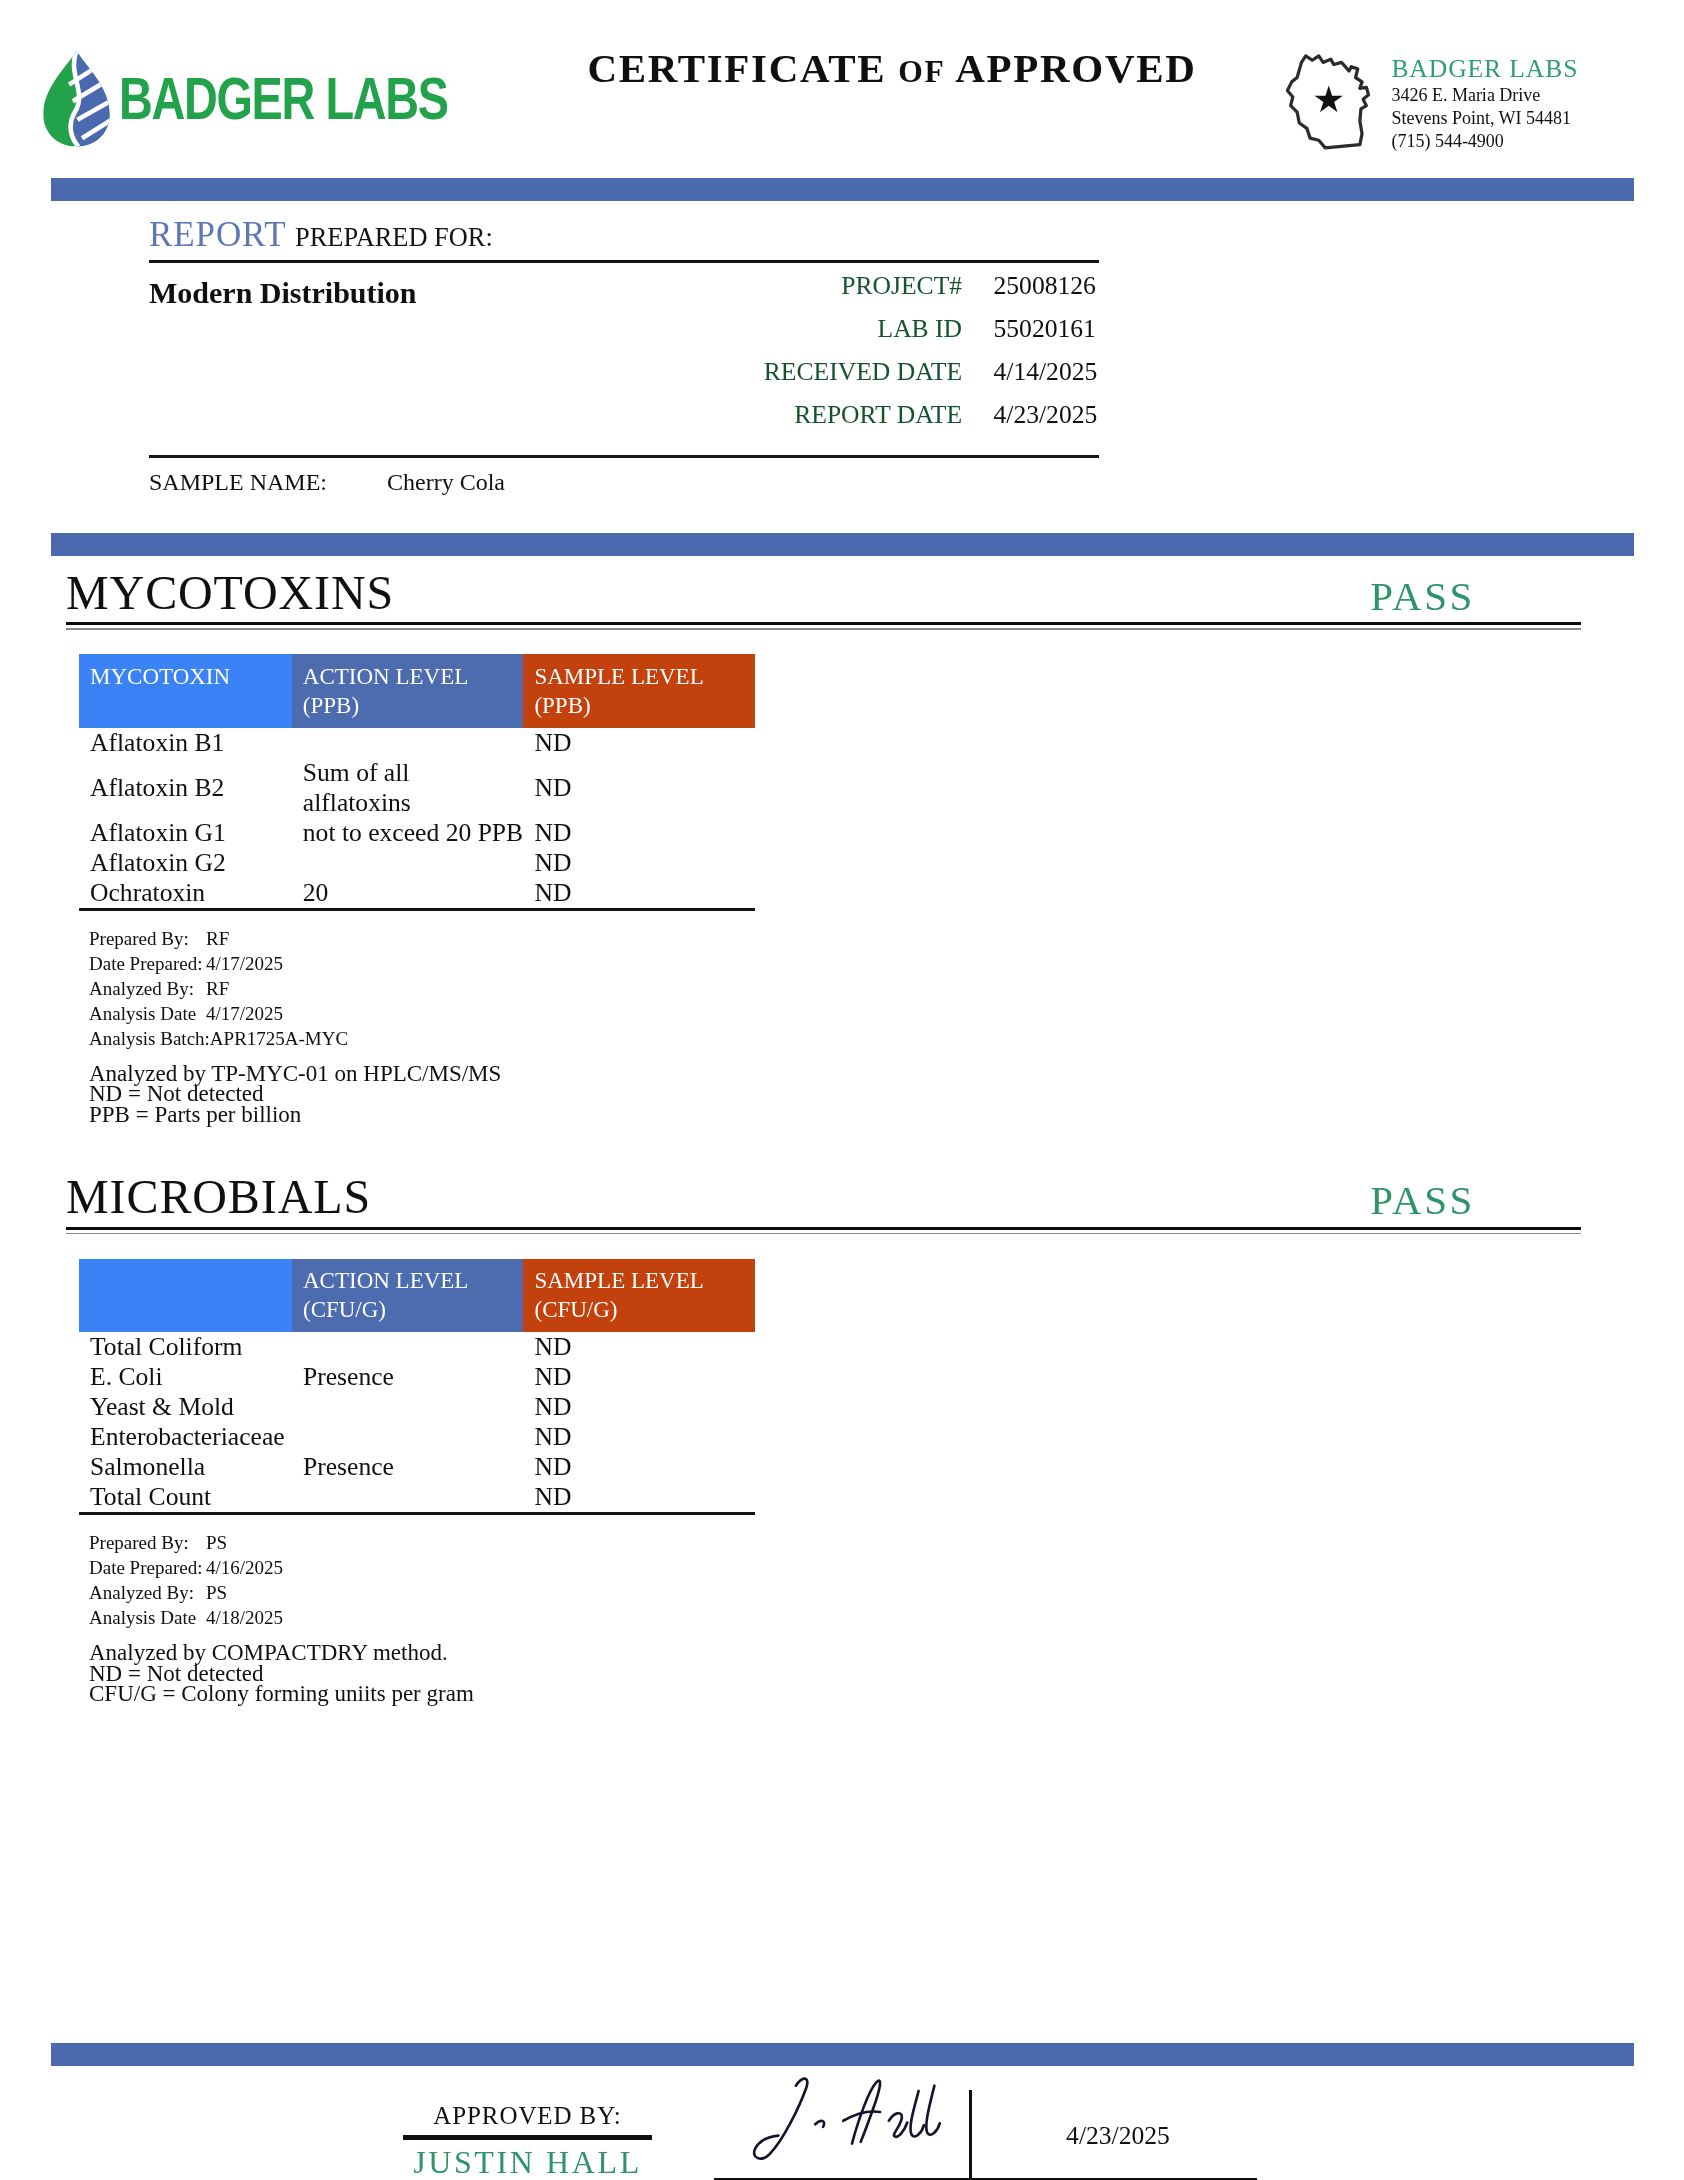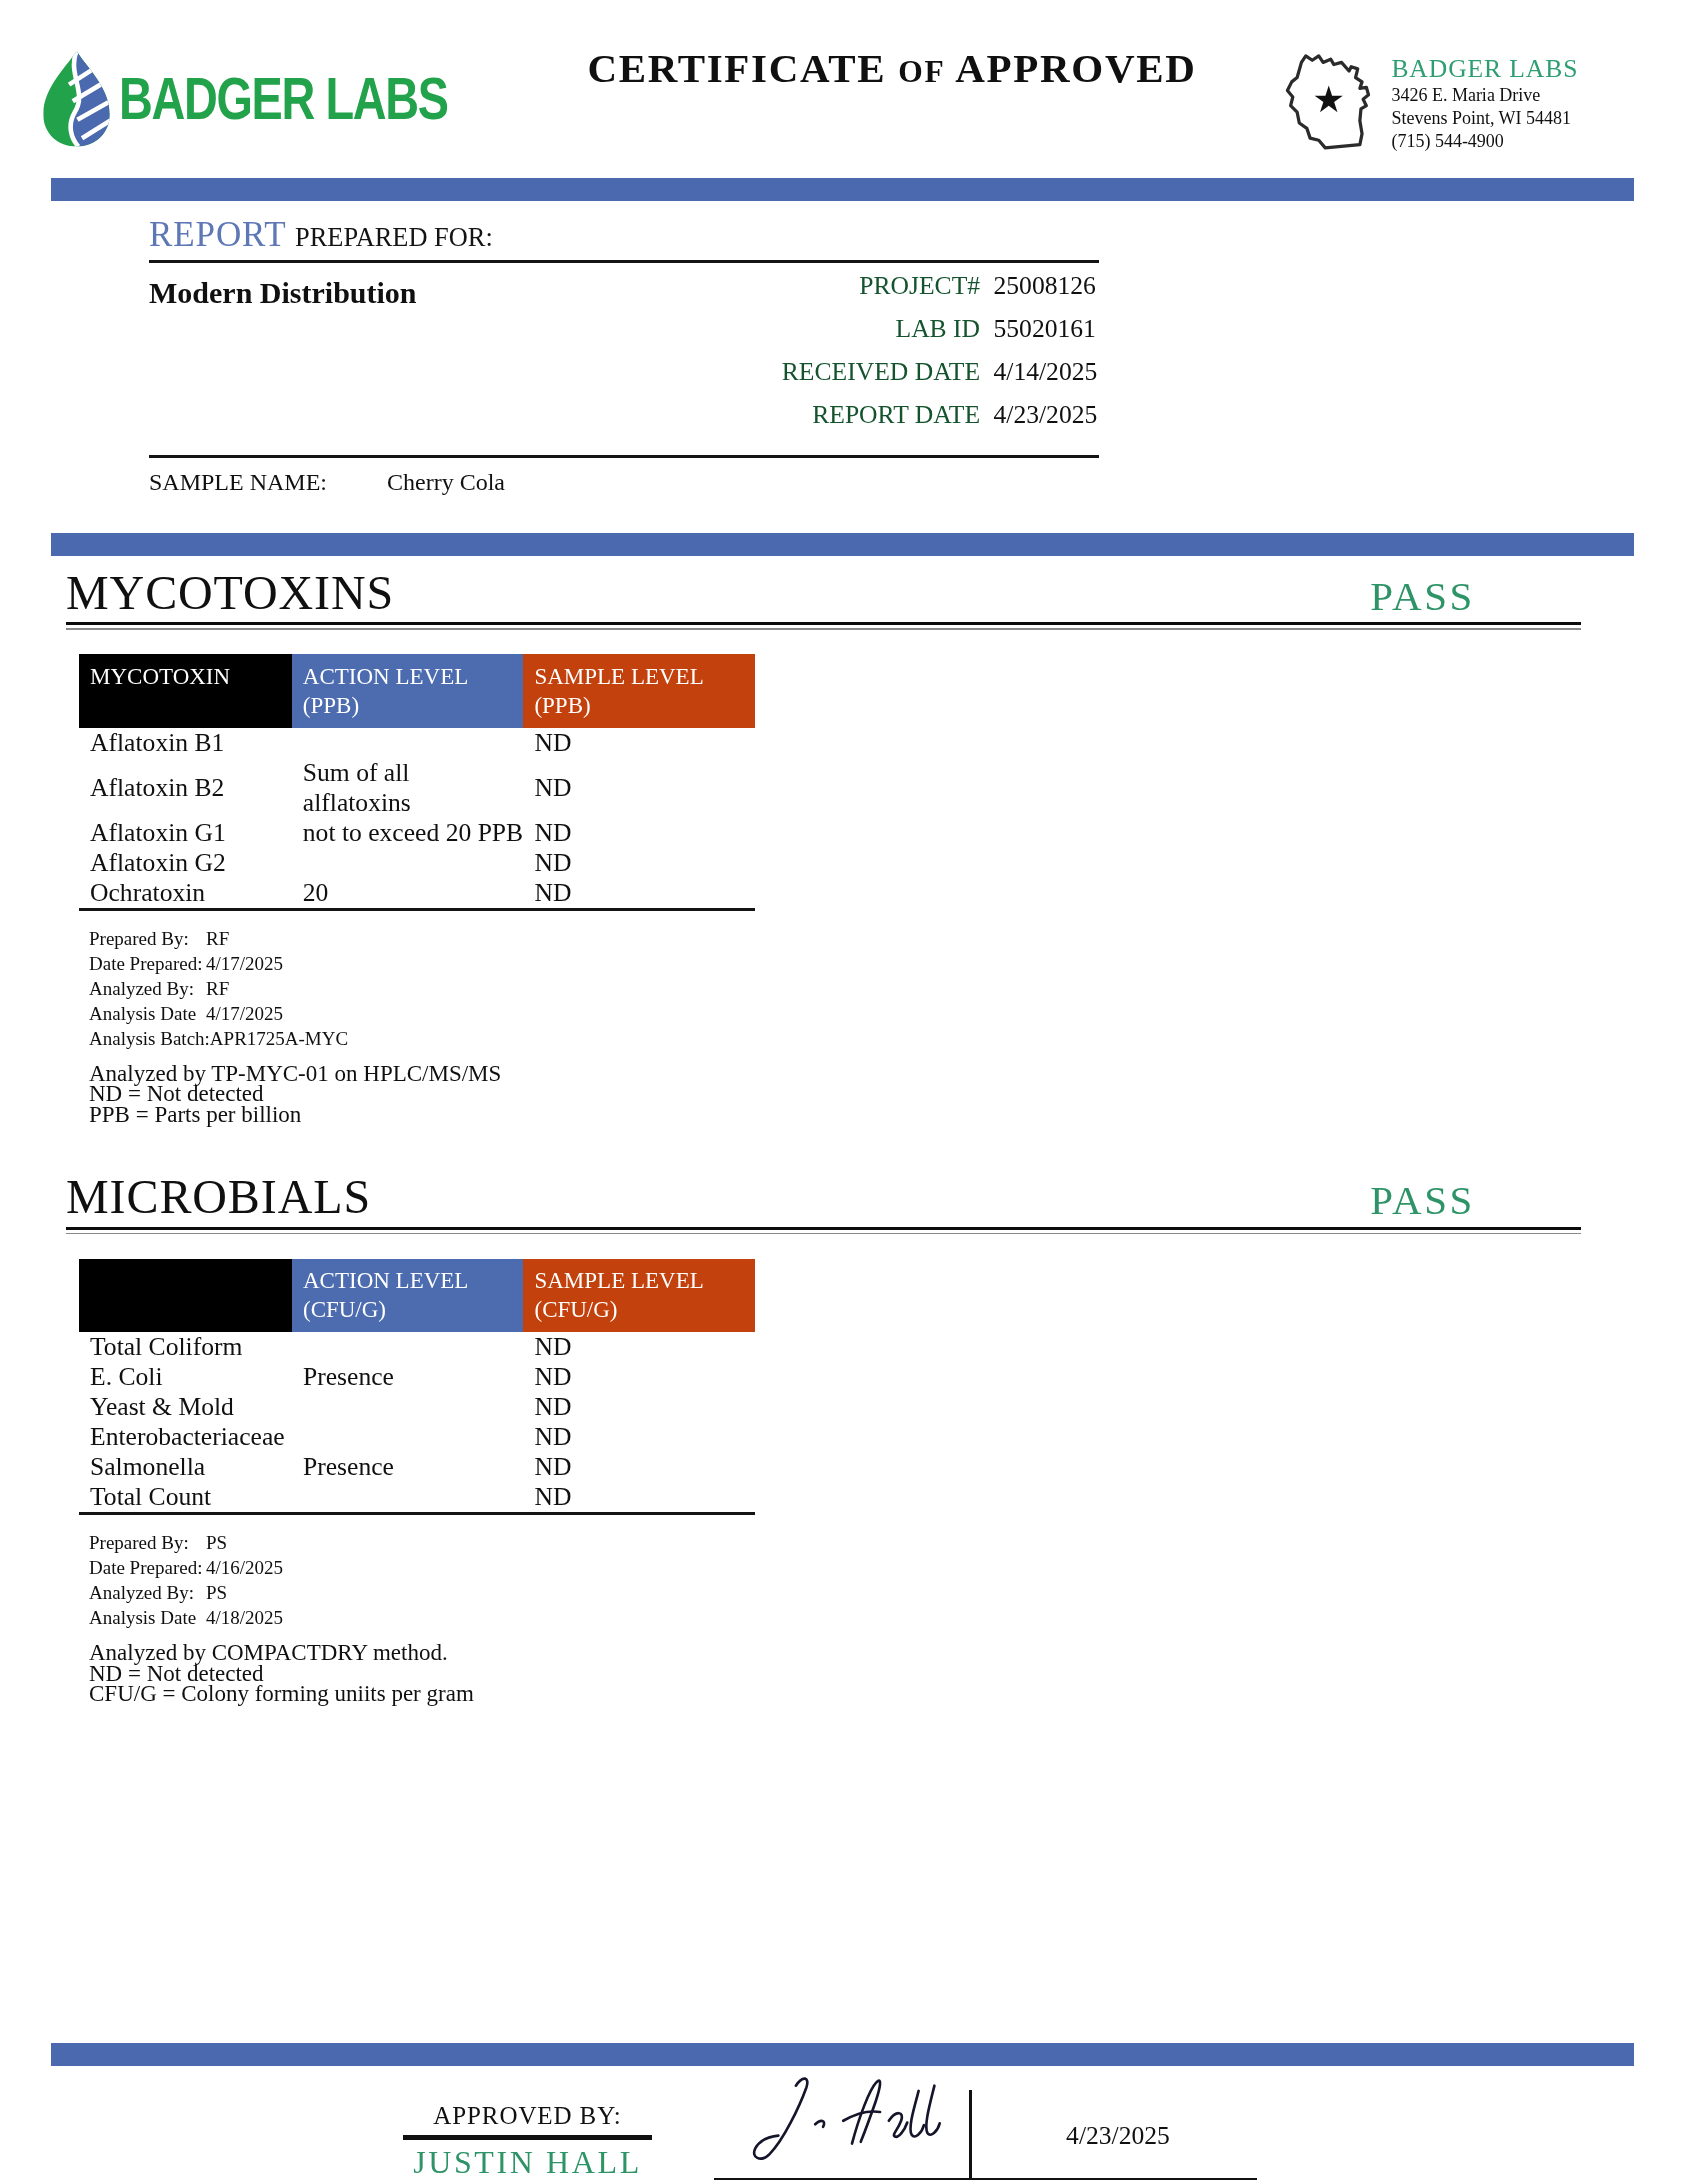--- a/index.html
+++ b/index.html
@@ -44,21 +44,21 @@
   .report-word { font-size:35px; color:#5e78b6; letter-spacing:0.9px; }
   .prepared-for { font-size:26.4px; color:#141414; margin-left:8.5px;text-align:center; }
   .report-body {
     margin-left:149px; width:950px; display:flex; justify-content:space-between;
     border-bottom:3.4px solid #141414; padding:8.5px 0 12px;
   }
   .client { font-size:30px; font-weight:bold; padding-top:5.1px; }
   .fields { padding-right:1.7px; }
   .field-row { height:43px; white-space:nowrap; }
   .f-label { display:inline-block; width:260px; text-align:right; color:#14532d; font-size:25.6px; }
-  .f-value { font-size:25.6px; margin-left:10px; }
+  .f-value { font-size:25.6px; margin-left:28px; }
   .sample-line { margin:11px 0 0 149px; font-size:24px; }
   .sample-value { margin-left:54px; }
 
   
   .title-row {
     margin:8.5px 0 0 66px; width:1515px;
     display:flex; justify-content:space-between; align-items:flex-end;
     border-bottom:3.4px solid #0c0c0c; padding-bottom:2.6px; position:relative;
   }
   .title-row::after {
@@ -67,21 +67,21 @@
   .sec-title { font-size:48px; letter-spacing:0.9px; }
   .pass { font-size:41px; color:#2e9467; letter-spacing:2.6px; padding-right:106px; }
   .title-row.second { margin-top:44px; }
 
   
   table.coa { margin:29px 0 0 79px; width:676px; border-collapse:collapse; border-bottom:3.4px solid #141414; }
   table.coa th {
     color:#ffffff; font-weight:normal; text-align:left; vertical-align:top;
     font-size:23px; line-height:29px; padding:7.7px 0 7.7px 11px;
   }
-  th.hc1 { background:#000000; width:213px; }
+  th.hc1 { background:#3b82f6; width:213px; }
   th.hc2 { background:#4d6cb0; width:232px; }
   th.hc3 { background:#c2410c; width:232px; }
   table.coa td { font-size:25.6px; line-height:30px; padding:0 0 0 11px; }
   td.small { font-size:20.4px; }
   td.mid { font-size:23px;margin-top:8px; }
 
   
   .meta { margin:15.3px 0 0 89px; }
   .meta-row { font-size:19px; line-height:25px; }
   .m-label { display:inline-block; min-width:117px; }

